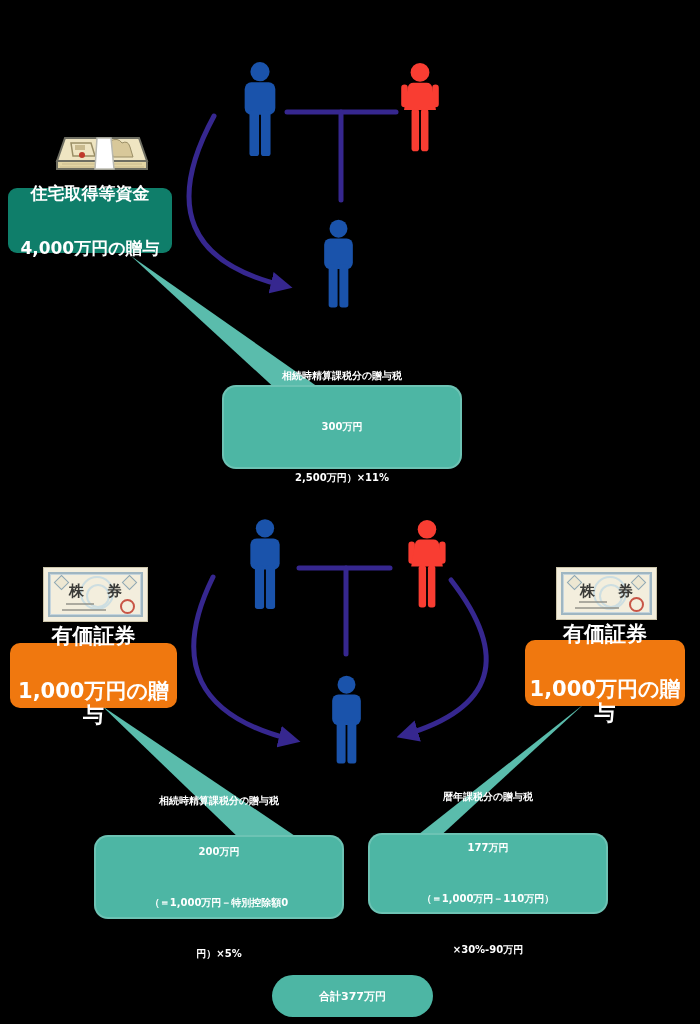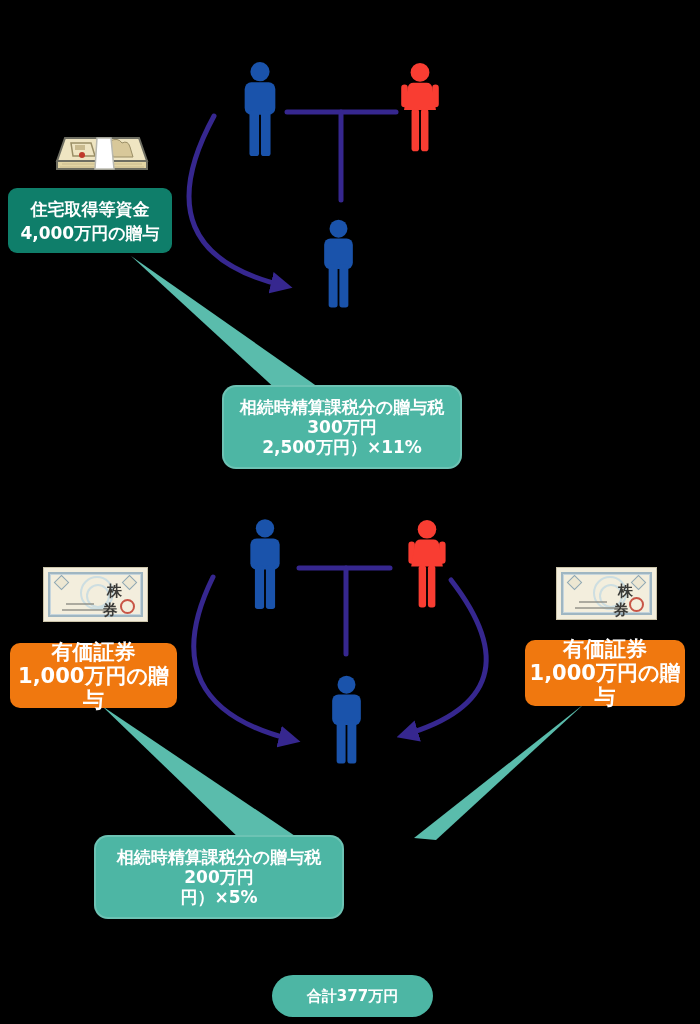--- a/index.html
+++ b/index.html
@@ -22,41 +22,41 @@
   .overlay{position:absolute;left:0;top:0;z-index:1;}
   .stroke-purple{stroke:var(--c-purple);fill:none;stroke-width:5;stroke-linecap:round;}
   .fill-purple{fill:var(--c-purple);}
   .fill-beam{fill:var(--c-beam);}
   .fig{position:absolute;z-index:2;}
   .fill-blue{fill:var(--c-blue);}
   .fill-red{fill:var(--c-red);}
   .box{
     position:absolute;z-index:3;display:flex;flex-direction:column;
     align-items:center;justify-content:center;text-align:center;
-    color:var(--c-text);font-weight:bold;
+    color:var(--c-text);font-weight:bold;gap:31px;
   }
   .box span{display:block;}
   .green-box{background:var(--c-green);border-radius:9px;font-size:17px;line-height:24px;}
   .orange-box{background:var(--c-orange);border-radius:10px;font-size:21px;line-height:24px;}
-  .teal-box{background:var(--c-teal);border-radius:14px;font-size:17px;line-height:20px;
+  .teal-box{background:var(--c-teal);border-radius:14px;font-size:10px;line-height:20px;
     box-shadow:inset 0 0 0 2px rgba(255,255,255,0.18);}
-  .total-box{background:var(--c-teal);border-radius:21px;font-size:15px;}
+  .total-box{background:var(--c-teal);border-radius:21px;font-size:11px;}
   .banknote{position:absolute;z-index:2;}
   
   .cert{position:absolute;z-index:2;background:#F3EEDD;border:1px solid #CBC4AA;box-sizing:border-box;}
   .cert-frame{position:absolute;left:4px;top:4px;right:4px;bottom:4px;
     border:2px solid #9FB6C2;box-shadow:inset 0 0 0 1px #C6D5DC;}
   .cert-guilloche{position:absolute;border:2px solid #C3DAE2;border-radius:50%;opacity:.8;}
   .cert-g1{width:30px;height:30px;left:36px;top:8px;}
   .cert-g2{width:20px;height:20px;left:42px;top:16px;}
   .cert-badge{position:absolute;width:9px;height:9px;border:1px solid #8FA8B4;
     transform:rotate(45deg);top:9px;background:#EDE7D2;}
   .cert-badge.tl{left:12px;} .cert-badge.tr{right:12px;}
   .cert-label{position:absolute;left:0;right:0;top:14px;text-align:center;
-    font-family:"DejaVu Serif",serif;font-size:15px;font-weight:bold;color:#3B3B38;letter-spacing:9px;text-indent:9px;padding-left:38px;}
+    font-family:"DejaVu Serif",serif;font-size:15px;font-weight:bold;color:#3B3B38;letter-spacing:9px;text-indent:9px;}
   .cert-line{position:absolute;height:2px;background:#8D8D84;opacity:.7;}
   .cert-line.l1{left:22px;width:28px;bottom:16px;}
   .cert-line.l2{left:18px;width:44px;bottom:10px;}
   .cert-seal{position:absolute;right:12px;bottom:7px;width:11px;height:11px;
     border:2px solid #C0392B;border-radius:50%;opacity:.85;}
 </style>
 </head>
 <body>
 
 <div class="stage">
@@ -170,20 +170,27 @@
   <svg class="fig" style="left:404px;top:520px;" width="46" height="93" viewBox="0 0 48 100">
       <use href="#person-woman" class="fill-red"></use>
     </svg>
   <svg class="fig" style="left:325px;top:674px;" width="43" height="93" viewBox="0 0 48 100">
       <use href="#person-man" class="fill-blue"></use>
     </svg>
 
   <div class="box teal-box" style="left:94px;top:835px;width:250px;height:84px;">
     <span>相続時精算課税分の贈与税</span>
     <span>200万円</span>
+    <span>（＝1,000万円－特別控除額0</span>
     <span>円）×5%</span>
+  </div>
+  <div class="box teal-box" style="left:368px;top:833px;width:240px;height:81px;">
+    <span>暦年課税分の贈与税</span>
+    <span>177万円</span>
+    <span>（＝1,000万円－110万円）</span>
+    <span>×30%-90万円</span>
   </div>
 
   <div class="box total-box" style="left:272px;top:975px;width:161px;height:42px;">
     <span>合計377万円</span>
   </div>
 
 </div>
 
 </body></html>

